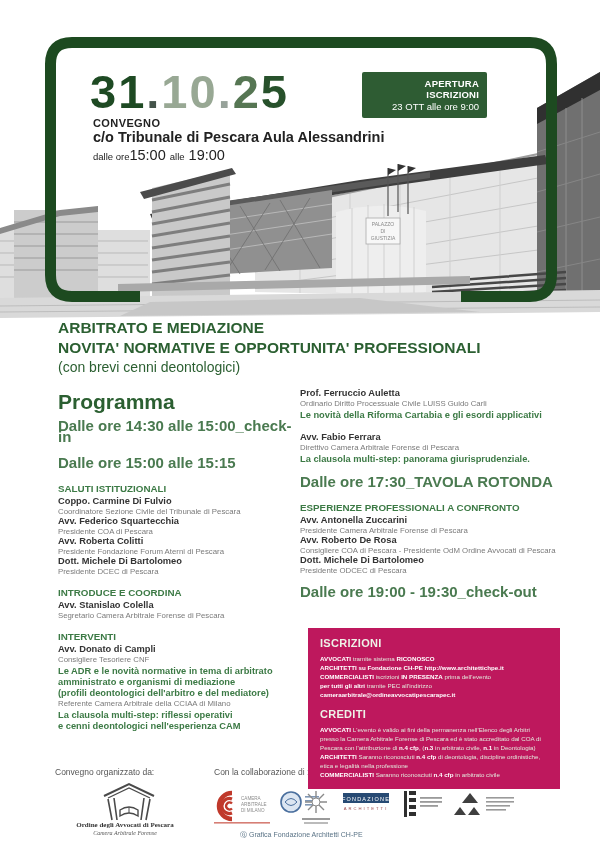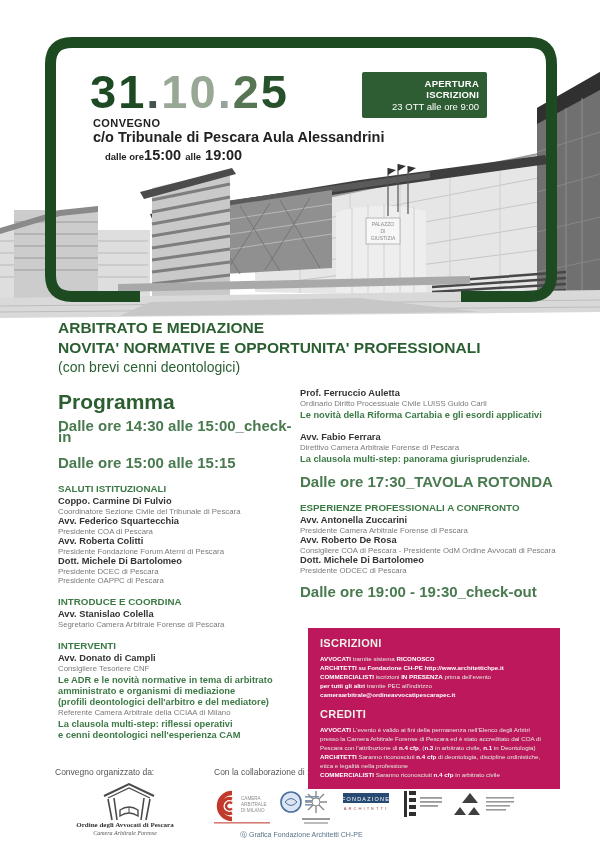--- a/index.html
+++ b/index.html
@@ -10,21 +10,21 @@
   .abs { position:absolute; }
 
   
   .frame-svg { left:0; top:0; width:600px; height:340px; z-index:3; pointer-events:none; }
   .building-svg { left:0; top:60px; width:600px; height:258px; z-index:1; }
 
   
   .date { left:90px; top:68px; font-size:47px; font-weight:bold; letter-spacing:2px; line-height:1; z-index:4; }
   .convegno { left:93px; top:117px; font-size:11px; font-weight:bold; color:#222; letter-spacing:.4px; z-index:4; }
   .venue { left:93px; top:129px; font-size:14.5px; font-weight:bold; color:#222; z-index:4; }
-  .times { left:105px; top:147px; font-size:14.5px; font-weight:bold; color:#222; z-index:4; }
+  .times { left:93px; top:147px; font-size:14.5px; font-weight:normal; color:#222; z-index:4; }
   .times .small { font-size:9.5px; }
   .badge { left:362px; top:72px; width:125px; border-radius:2px; padding:6px 8px;
            text-align:right; color:#fff; z-index:4; }
   .badge .b1 { font-size:9.5px; font-weight:600; letter-spacing:.2px; }
   .badge .b2 { font-size:9.5px; margin-top:1px; }
 
   
   .title { left:58px; top:318px; z-index:4; color:#2b5f31; }
   .title .t-bold { font-size:15.5px; font-weight:bold; line-height:1.3; }
   .title .t-sub { font-size:14px; font-weight:normal; line-height:1.4; }
@@ -148,21 +148,20 @@
     <div class="blk time">Dalle ore 15:00 alle 15:15</div>
     <div class="blk section">SALUTI ISTITUZIONALI</div>
     <div class="blk name">Coppo. Carmine Di Fulvio</div>
     <div class="blk role">Coordinatore Sezione Civile del Tribunale di Pescara</div>
     <div class="blk name">Avv. Federico Squartecchia</div>
     <div class="blk role">Presidente COA di Pescara</div>
     <div class="blk name">Avv. Roberta Colitti</div>
     <div class="blk role">Presidente Fondazione Forum Aterni di Pescara</div>
     <div class="blk name">Dott. Michele Di Bartolomeo</div>
     <div class="blk role">Presidente DCEC di Pescara</div>
-    <div class="blk role">Presidente OAPPC di Pescara</div>
     <div class="blk section gap">INTRODUCE E COORDINA</div>
     <div class="blk name">Avv. Stanislao Colella</div>
     <div class="blk role">Segretario Camera Arbitrale Forense di Pescara</div>
     <div class="blk section gap">INTERVENTI</div>
     <div class="blk name">Avv. Donato di Campli</div>
     <div class="blk role">Consigliere Tesoriere CNF</div>
     <div class="blk talk">Le ADR e le novità normative in tema di arbitrato
 amministrato e organismi di mediazione
 (profili deontologici dell'arbitro e del mediatore)</div>
     <div class="blk role">Referente Camera Arbitrale della CCIAA di Milano</div>

